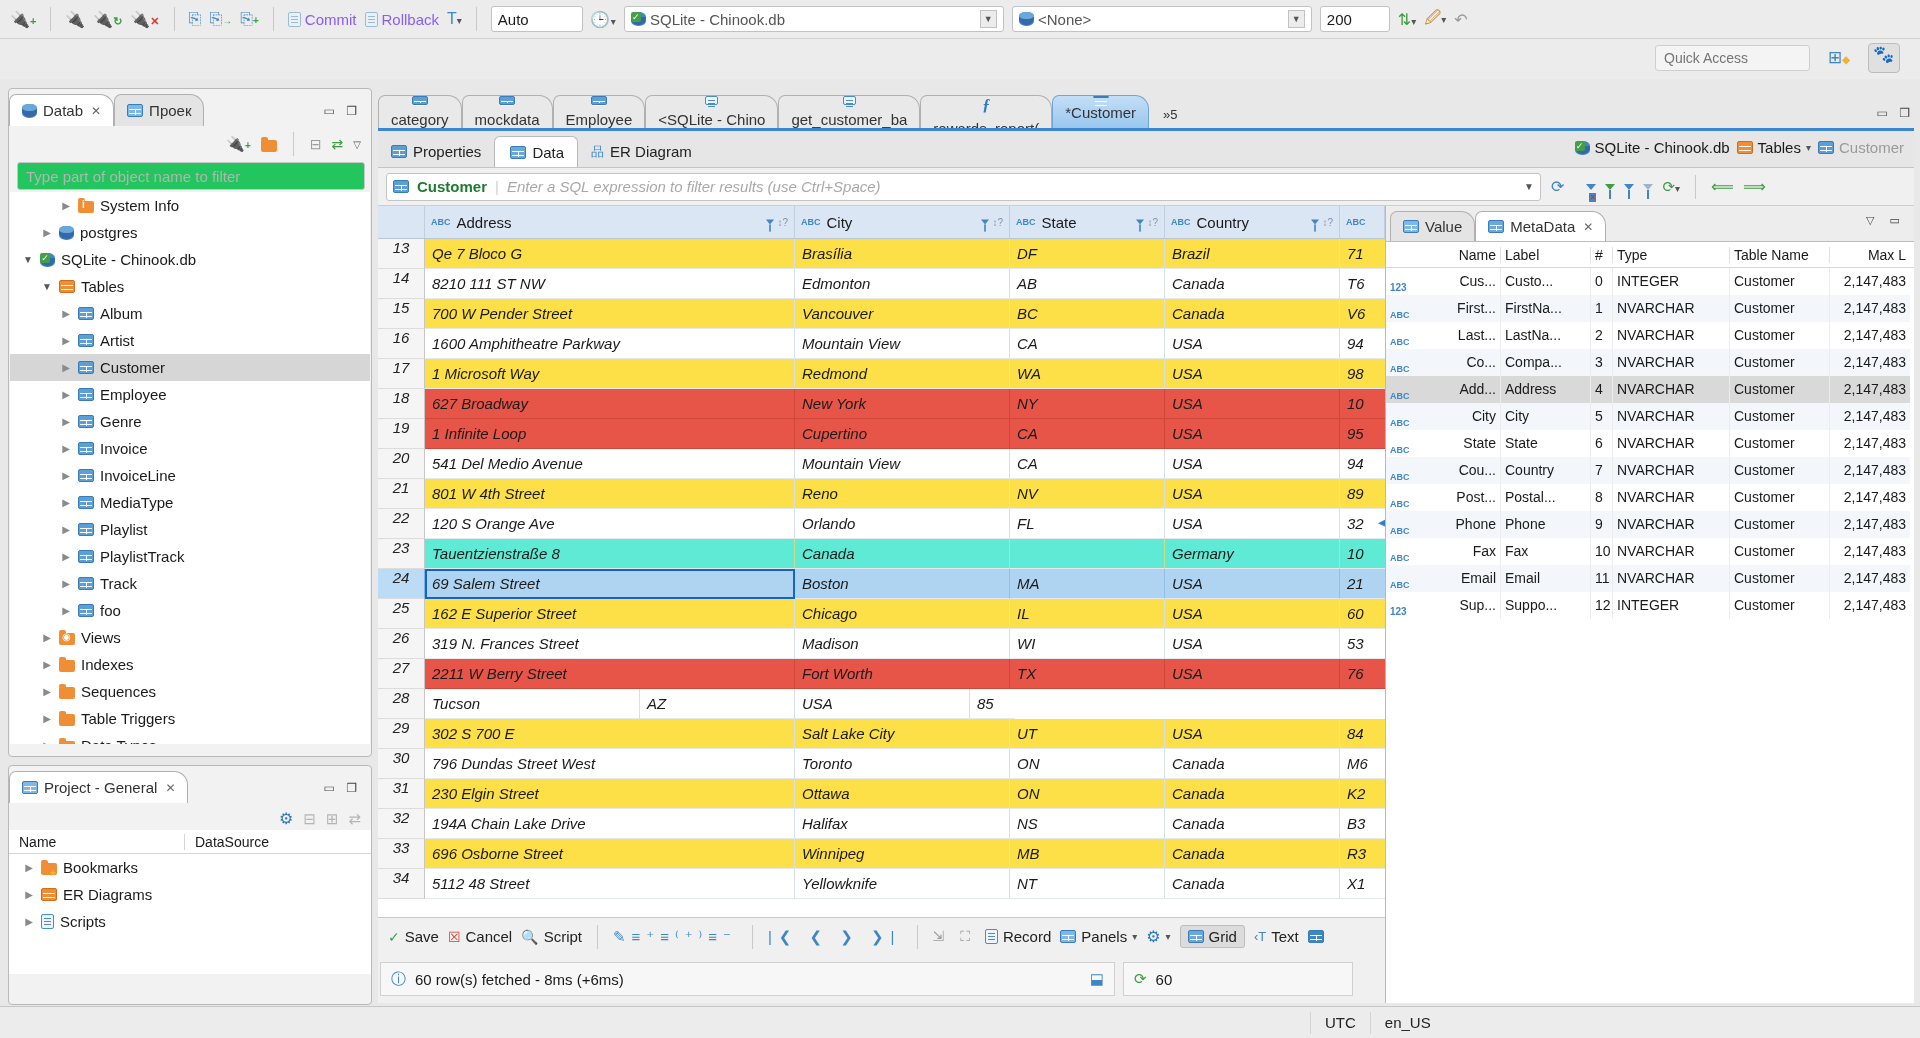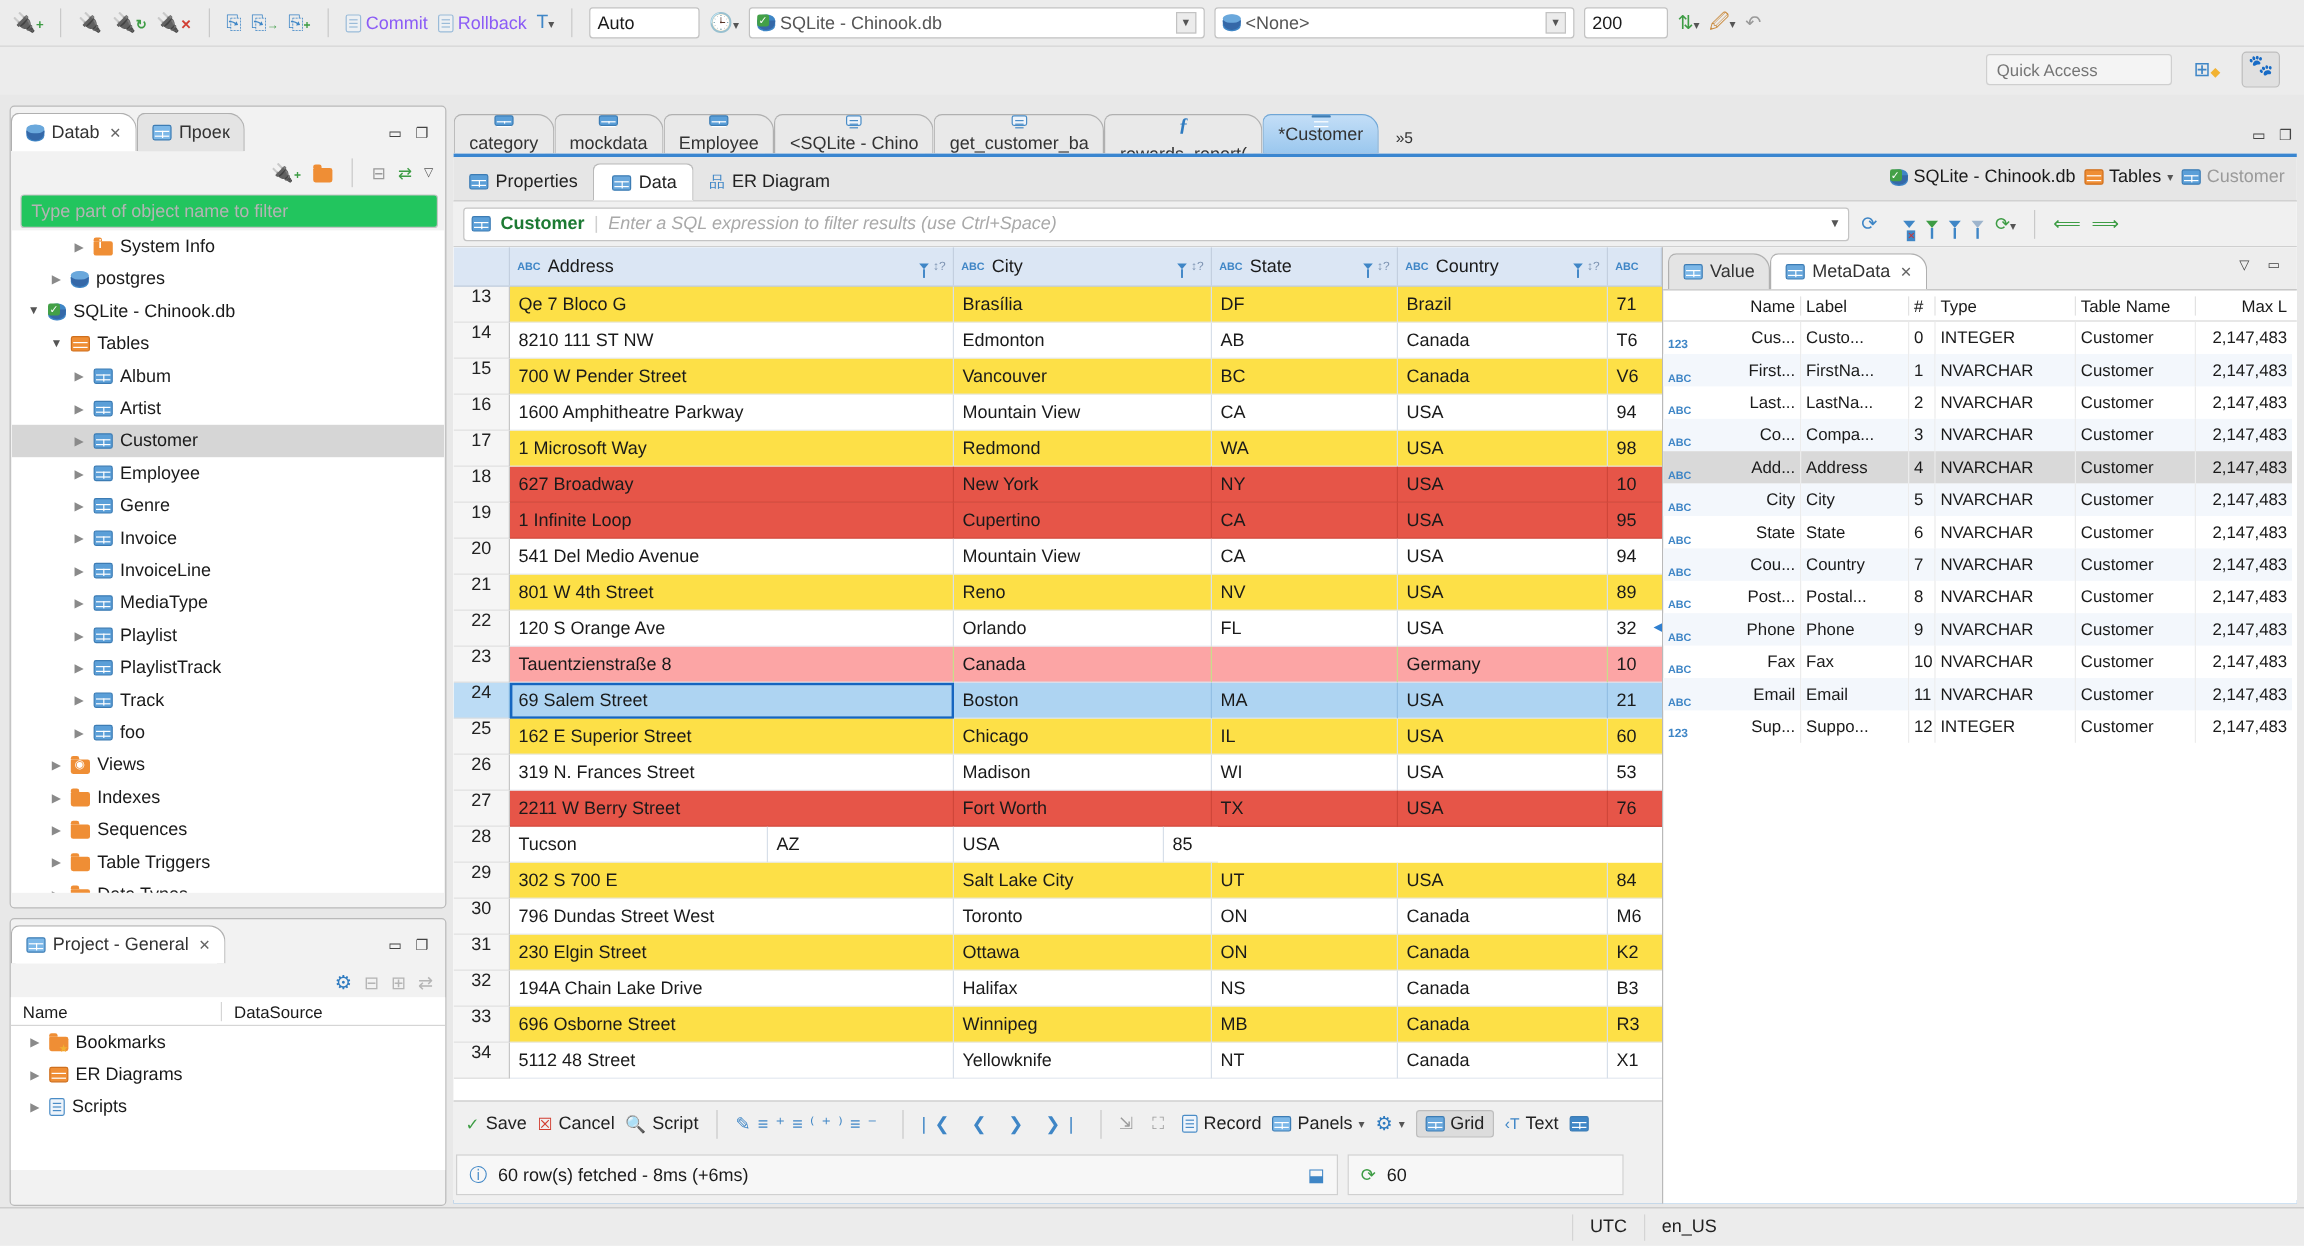--- a/index.html
+++ b/index.html
@@ -93,32 +93,32 @@
   #filter-input { border:none; outline:none; flex:1; font-size:15px; font-style:italic; color:#333; }
   #filter-input::placeholder { color:#a9a9a9; font-style:italic; }
   .funnel-x::after { content:"✕"; color:#c33; font-size:8px; position:relative; top:-4px; left:-2px; }
   .grn { color:#3d9c44; }
 
   
   #grid { position:absolute; left:0; top:75px; width:1007px; height:711px; overflow:hidden; background:#fff; }
   .g-header { display:flex; height:33px; background:#dbe6f4; border-bottom:1px solid #b9c6d8; }
   .g-hcell { display:flex; align-items:center; gap:6px; padding:0 6px; border-right:1px solid #c3cfdf; font-size:15px; overflow:hidden; }
   .g-hcell .filtericons { margin-left:auto; display:flex; align-items:center; gap:2px; font-size:10px; color:#7d93b2; }
-  .g-row { display:flex; height:30px; }
+  .g-row { display:flex; height:30px;font-style:italic; }
   .g-cell { padding:0 7px; line-height:29px; border-right:1px solid #d7dfe9; border-bottom:1px solid #e4e9f0; white-space:nowrap; overflow:hidden; }
   .g-num { width:47px; flex:none; background:#f5f5f5; border-right:1px solid #c6c6c6; border-bottom:1px solid #dcdcdc; text-align:center; color:#222; }
   .c-addr { width:370px; flex:none; }
   .c-city { width:215px; flex:none; }
   .c-state { width:155px; flex:none; }
   .c-country { width:175px; flex:none; }
   .c-postal { width:45px; flex:none; border-right:none; }
   .row-odd .g-cell { background:#fde047; }
   .row-even .g-cell { background:#fff; }
   .row-red .g-cell { background:#e65548; border-right-color:#cf463a; border-bottom-color:#cf463a; }
-  .row-green .g-cell { background:#fca5a5; border-right-color:#c9dd8b; }
+  .row-green .g-cell { background:#5eead4; border-right-color:#c9dd8b; }
   .row-sel .g-cell { background:#aed4f2; border-right-color:#93bfe4; }
   .row-sel .g-num { background:#bcdcf5; border-right-color:#7fb4df; }
   .cell-focus { outline:2px solid #1565c0; outline-offset:-2px; }
   #grid-marker { position:absolute; left:1000px; top:385px; color:#2f7fd0; font-size:11px; }
 
   
   #right-panel { position:absolute; left:1007px; top:75px; width:529px; height:797px; border-left:1px solid #b9b9b9; background:#fff; }
   #rp-tabs { height:36px; background:#ededed; border-bottom:1px solid #bdbdbd; display:flex; align-items:flex-end; padding-left:4px; position:relative; }
   #rp-tabs .tab { height:30px; font-size:15px; }
   #rp-ctrl { position:absolute; right:8px; top:8px; color:#444; font-size:11px; letter-spacing:6px; }

